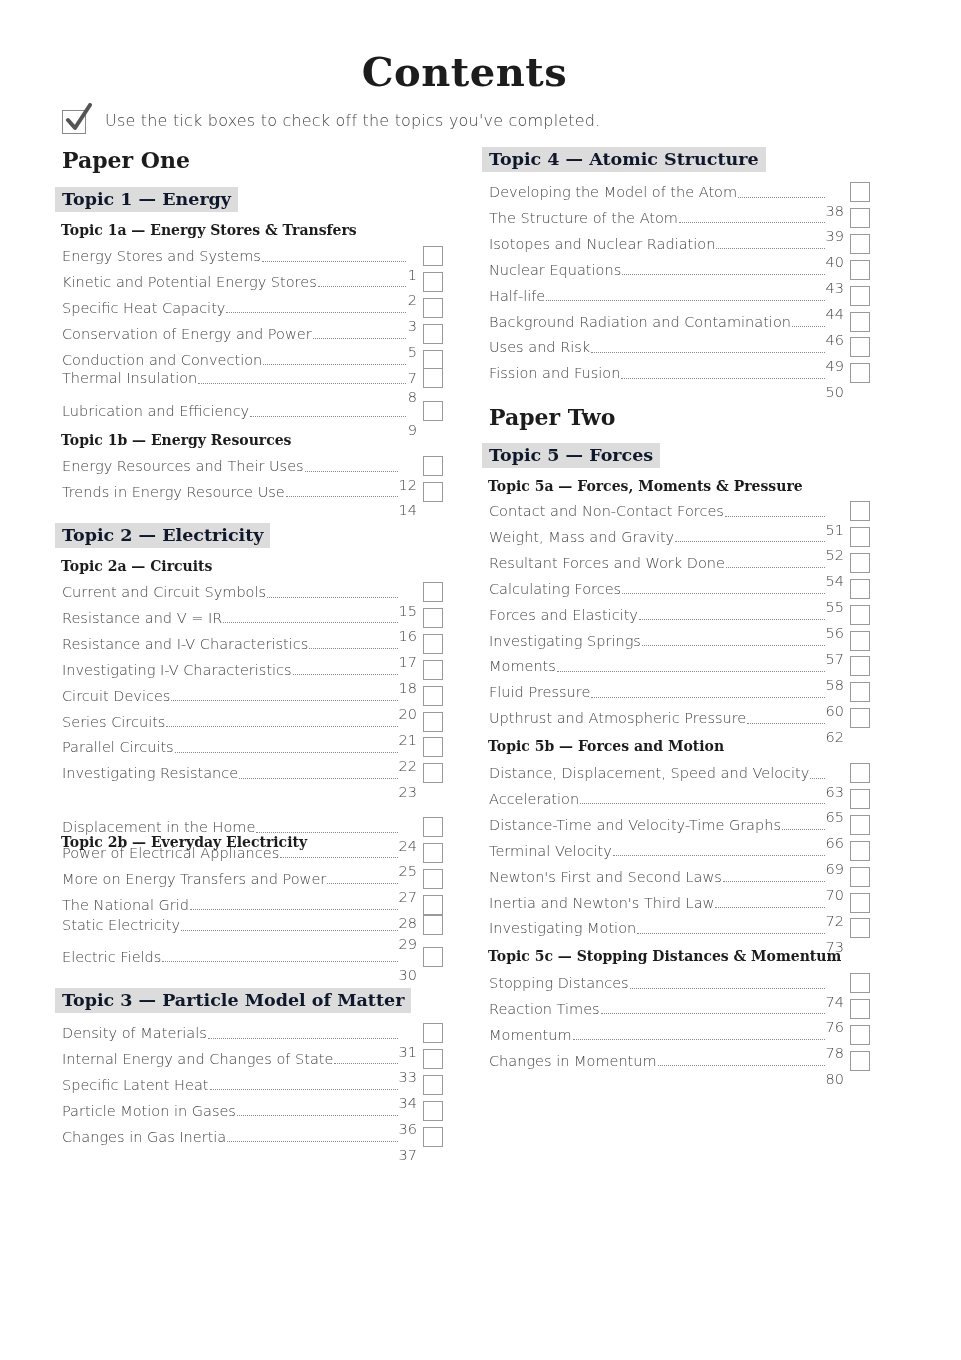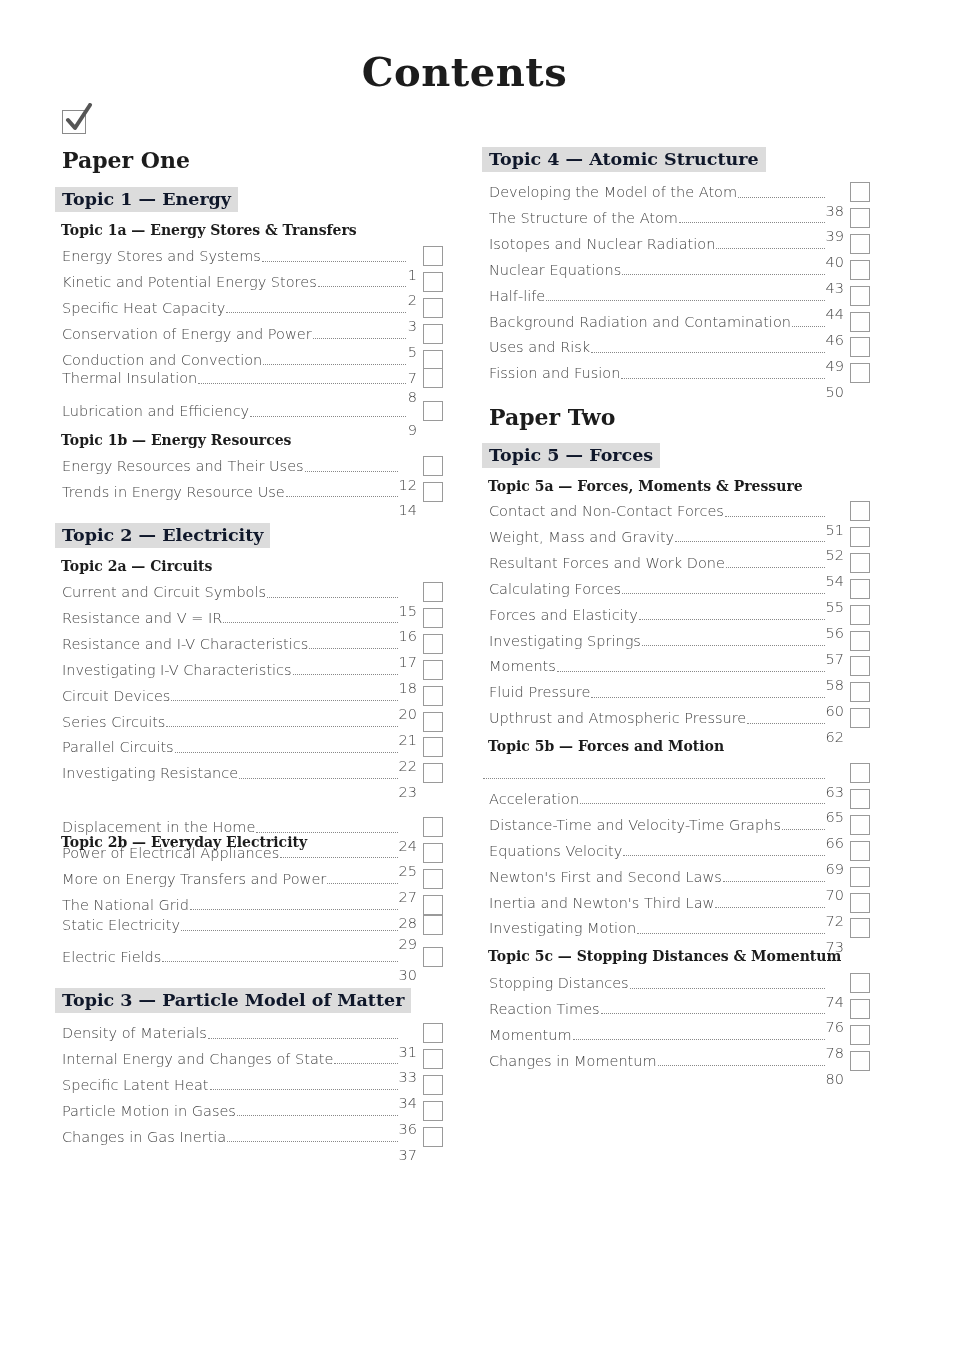--- a/index.html
+++ b/index.html
@@ -45,20 +45,21 @@
 <body>
 
 <div class="title">Contents</div>
 
 <div class="instr">
   <span class="tick-box">
     <svg width="28" height="30" viewBox="0 0 28 30">
         <path d="M3 17 L10 25 L25 2" stroke="#555" stroke-width="4" fill="none" stroke-linejoin="round" stroke-linecap="round"></path>
       </svg>
   </span>
+  <span class="text">Use the tick boxes to check off the topics you've completed.</span>
 </div>
 
 <div class="paper" style="left:62px; top:147px;">Paper One</div>
 <div class="topic" style="left:55px; top:187px;">Topic 1 — Energy</div>
 <div class="subtopic" style="left:61px; top:222px;">Topic 1a — Energy Stores &amp; Transfers</div>
 <div id="t1a">
     <div class="entry" style="left: 55px; top: 244px;">
       <span class="name">Energy Stores and Systems</span>
       <span class="dots"></span>
       <span class="page">1</span>
@@ -350,38 +351,39 @@
     <div class="entry" style="left: 482px; top: 706.2px;">
       <span class="name">Upthrust and Atmospheric Pressure</span>
       <span class="dots"></span>
       <span class="page">62</span>
       <span class="cbox"></span>
     </div>
   </div>
 <div class="subtopic" style="left:488px; top:738px;">Topic 5b — Forces and Motion</div>
 <div id="t5b">
     <div class="entry" style="left: 482px; top: 761px;">
+      <span class="name">Distance, Displacement, Speed and Velocity</span>
       <span class="dots"></span>
       <span class="page">63</span>
       <span class="cbox"></span>
     </div>
     <div class="entry" style="left: 482px; top: 786.9px;">
       <span class="name">Acceleration</span>
       <span class="dots"></span>
       <span class="page">65</span>
       <span class="cbox"></span>
     </div>
     <div class="entry" style="left: 482px; top: 812.8px;">
       <span class="name">Distance-Time and Velocity-Time Graphs</span>
       <span class="dots"></span>
       <span class="page">66</span>
       <span class="cbox"></span>
     </div>
     <div class="entry" style="left: 482px; top: 838.7px;">
-      <span class="name">Equations Velocity</span>
+      <span class="name">Terminal Velocity</span>
       <span class="dots"></span>
       <span class="page">69</span>
       <span class="cbox"></span>
     </div>
     <div class="entry" style="left: 482px; top: 864.6px;">
       <span class="name">Newton's First and Second Laws</span>
       <span class="dots"></span>
       <span class="page">70</span>
       <span class="cbox"></span>
     </div>

